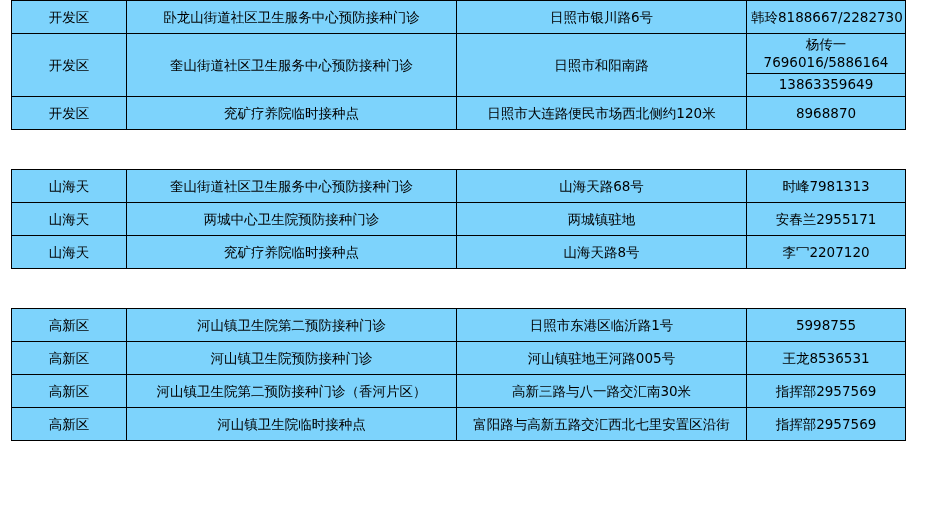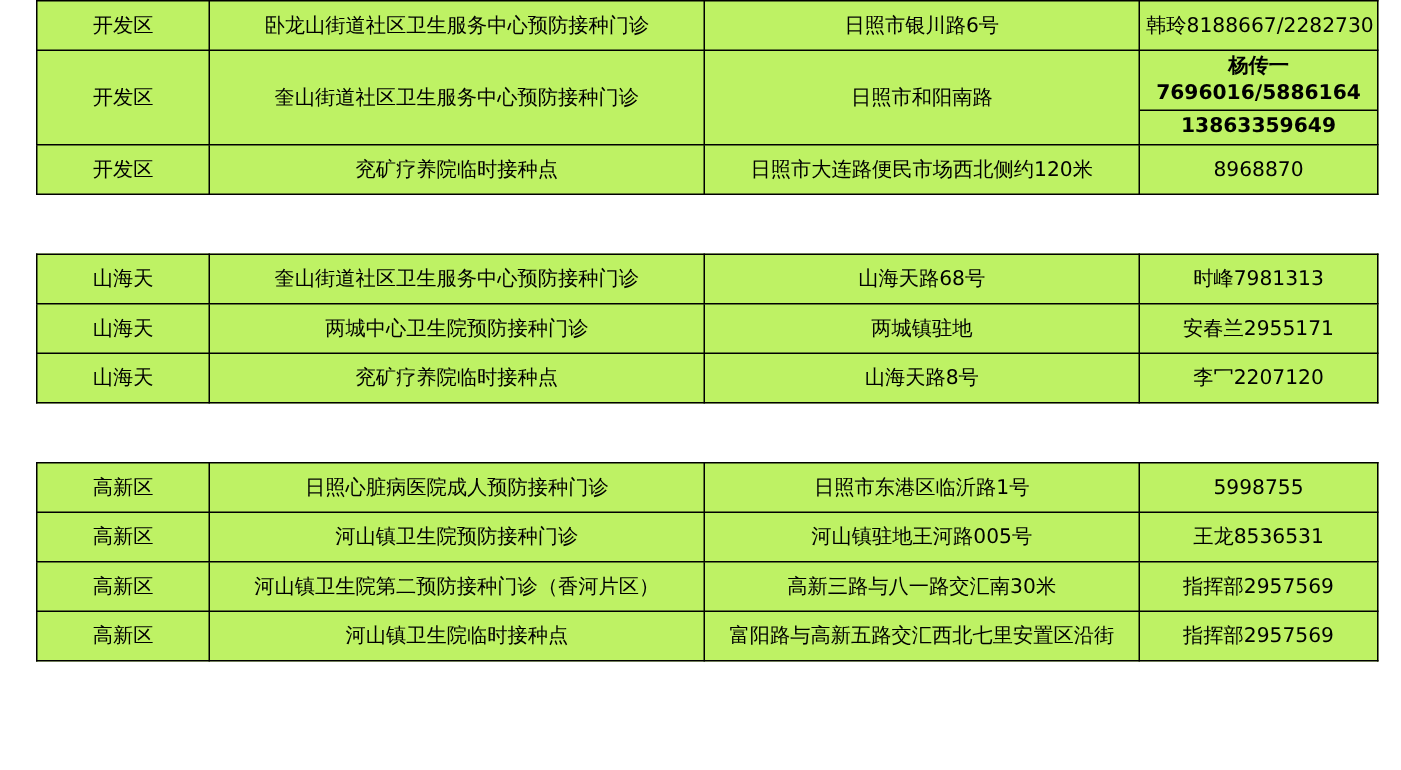--- a/index.html
+++ b/index.html
@@ -17,22 +17,22 @@
   .page {
     position: relative;
     width: 934px;
     height: 513px;
     box-sizing: border-box;
   }
   table.grid {
     border-collapse: collapse;
     table-layout: fixed;
     width: 894px;
-    margin-left: 24px;
-    background: #bef264;
+    margin-left: 11px;
+    background: #7dd3fc;
   }
   table.grid td {
     border: 1px solid #000000;
     font-size: 13.5px;
     text-align: center;
     vertical-align: middle;
     padding: 3px 4px;
     line-height: 1.35;
     white-space: nowrap;
     overflow: hidden;
@@ -46,21 +46,20 @@
   .gap { height: 39px; }
 
   .stacked {
     padding: 0 !important;
     border: 1px solid #000 !important;
   }
   .stacked .sub {
     border-bottom: 1px solid #000;
     padding: 2px 4px;
     line-height: 1.3;
-    font-weight: bold;
   }
   .stacked .sub:last-child {
     border-bottom: none;
   }
 </style>
 </head>
 <body>
 
 <div class="page">
 
@@ -135,21 +134,21 @@
   <table class="grid">
     <colgroup>
       <col class="c-region">
         <col class="c-name">
         <col class="c-addr">
         <col class="c-phone">
     </colgroup>
     <tbody>
       <tr class="row-tall">
         <td>高新区</td>
-        <td>日照心脏病医院成人预防接种门诊</td>
+        <td>河山镇卫生院第二预防接种门诊</td>
         <td>日照市东港区临沂路1号</td>
         <td>5998755</td>
       </tr>
       <tr class="row-tall">
         <td>高新区</td>
         <td>河山镇卫生院预防接种门诊</td>
         <td>河山镇驻地王河路005号</td>
         <td>王龙8536531</td>
       </tr>
       <tr class="row-tall">

